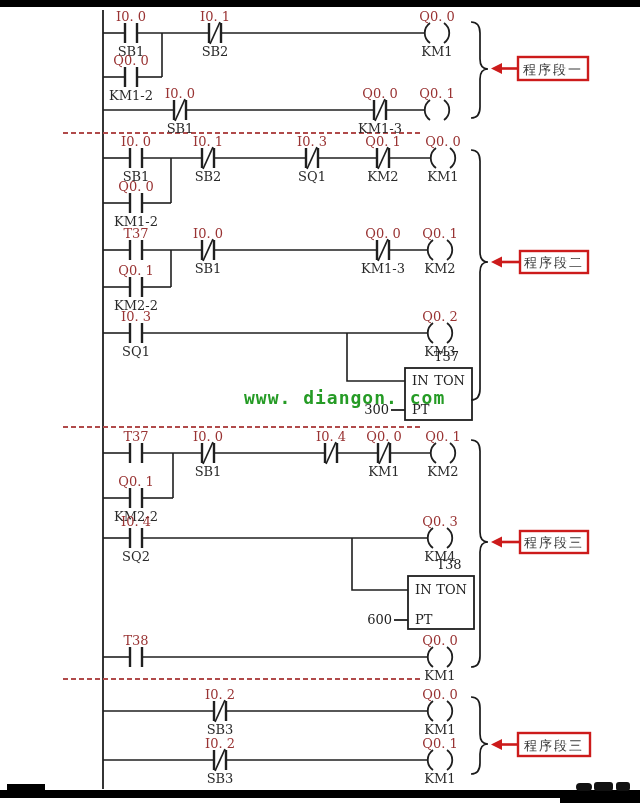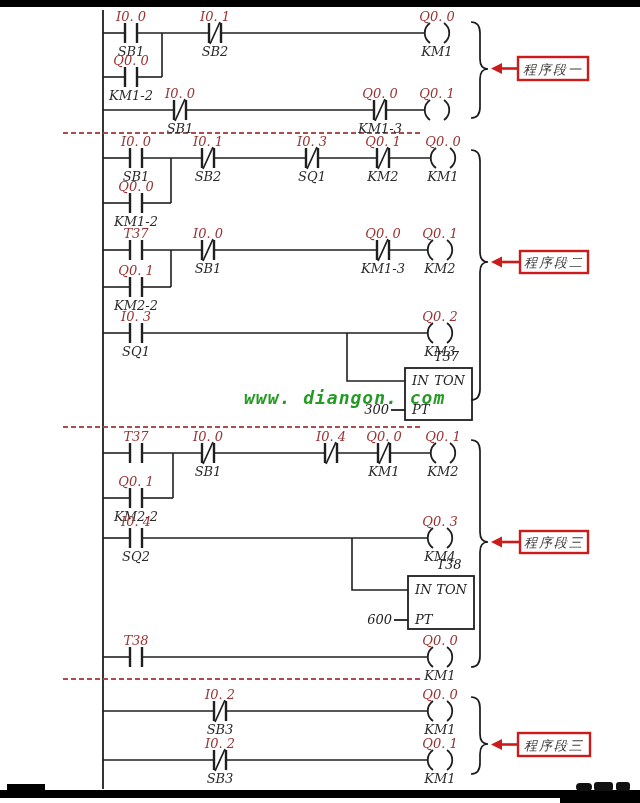--- a/index.html
+++ b/index.html
@@ -1,17 +1,17 @@
 <!DOCTYPE html>
 <html><head>
 <meta charset="utf-8">
 <style>
   html,body{margin:0;padding:0;background:#e8e8e8;}
   .stage{position:relative;width:640px;height:803px;background:#ffffff;overflow:hidden;
-         font-family:"DejaVu Serif", serif;font-style:italic;}
+         font-family:"DejaVu Serif", serif;}
   svg text{font-family:"DejaVu Serif", serif;font-size:13px;}
   svg text.addr{fill:#993333;}
   svg text.dev{fill:#2a2a2a;}
   svg text.tmr{fill:#222222;}
   svg text.cn{font-family:"DejaVu Sans", sans-serif;font-size:13px;letter-spacing:2px;fill:#3c3c3c;}
   svg text.wm{font-family:"DejaVu Sans Mono", monospace;font-size:18px;font-weight:bold;
               fill:#259b25;letter-spacing:1px;}
 </style>
 </head>
 <body>

